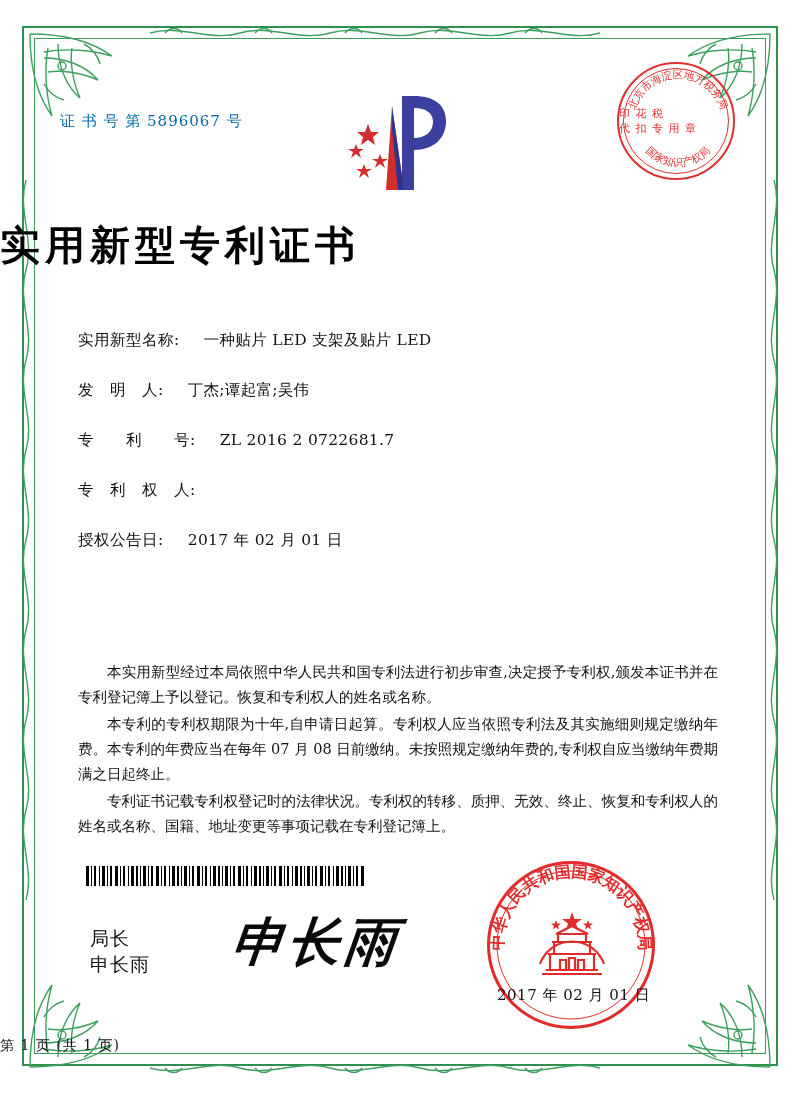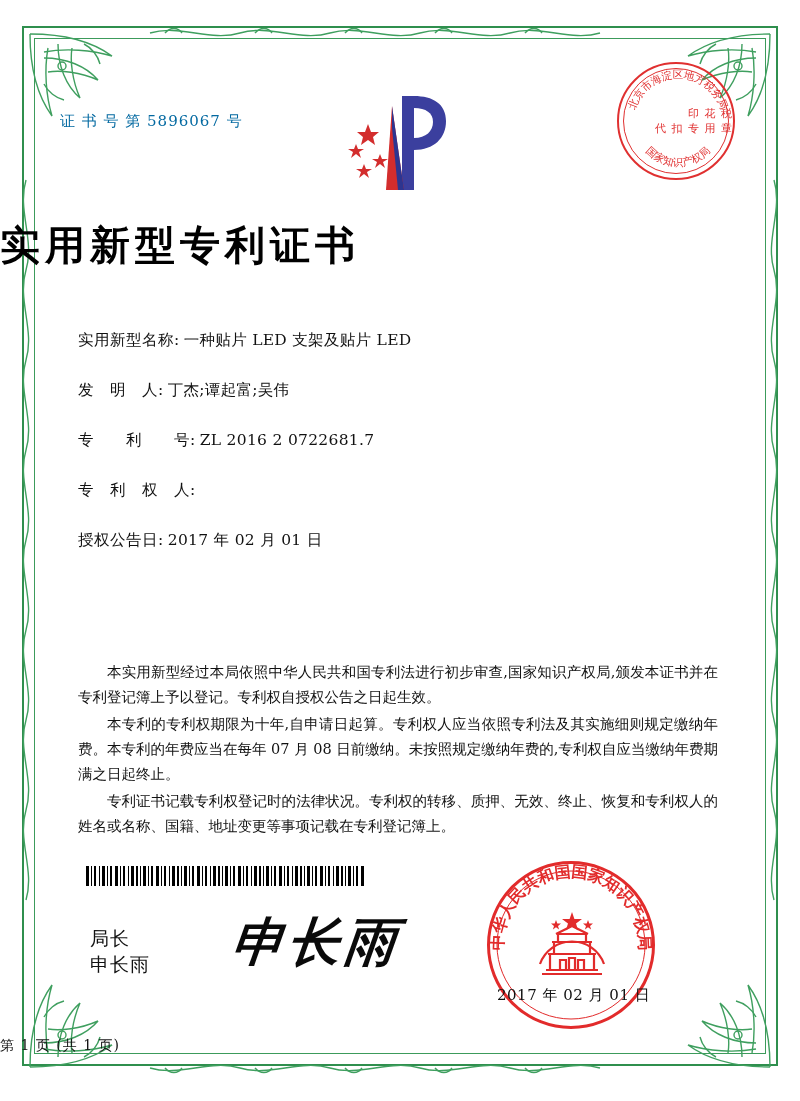--- a/index.html
+++ b/index.html
@@ -84,21 +84,21 @@
     right: 4px;
     bottom: 4px;
     border: 1px solid #e03030;
     border-radius: 50%;
   }
   .top-seal .center-text {
     position: absolute;
     left: 0;
     top: 42px;
     width: 100%;
-    text-align: right;
+    text-align: left;
     font-family: "DejaVu Serif", "Liberation Serif", serif;
     font-size: 11px;
     line-height: 15px;
     letter-spacing: 1px;
   }
   .top-seal .arc {
     position: absolute;
     left: 0;
     top: 0;
     width: 118px;
@@ -130,20 +130,21 @@
     top: 330px;
     width: 640px;
     font-family: "DejaVu Serif", "Liberation Serif", serif;
     font-size: 15.5px;
     color: #111111;
   }
   .field-row {
     display: flex;
     align-items: baseline;
     margin-bottom: 29px;
+    gap: 20px;
   }
   .field-label {
     white-space: nowrap;
     letter-spacing: 0.5px;
   }
   .field-value {
     margin-left: 4px;
     letter-spacing: 0.3px;
   }
 
@@ -388,21 +389,21 @@
     <div class="field-row">
       <span class="field-label">专　利　权　人:</span>
     </div>
     <div class="field-row">
       <span class="field-label">授权公告日:</span>
       <span class="field-value">2017 年 02 月 01 日</span>
     </div>
   </div>
 
   <div class="body-text">
-    <p>本实用新型经过本局依照中华人民共和国专利法进行初步审查,国家知识产权局,颁发本证书并在专利登记簿上予以登记。专利权自授权公告之日起生效。</p>
+    <p>本实用新型经过本局依照中华人民共和国专利法进行初步审查,决定授予专利权,颁发本证书并在专利登记簿上予以登记。恢复和专利权人的姓名或名称。</p>
     <p>本专利的专利权期限为十年,自申请日起算。专利权人应当依照专利法及其实施细则规定缴纳年费。本专利的年费应当在每年 07 月 08 日前缴纳。未按照规定缴纳年费的,专利权自应当缴纳年费期满之日起终止。</p>
     <p>专利证书记载专利权登记时的法律状况。专利权的转移、质押、无效、终止、恢复和专利权人的姓名或名称、国籍、地址变更等事项记载在专利登记簿上。</p>
   </div>
 
   <svg class="barcode" viewBox="0 0 280 20" preserveAspectRatio="none">
     <g fill="#000000">
       <rect x="0" y="0" width="3" height="20"></rect>
         <rect x="5" y="0" width="1" height="20"></rect>
       <rect x="8" y="0" width="2" height="20"></rect>
         <rect x="13" y="0" width="1" height="20"></rect>

